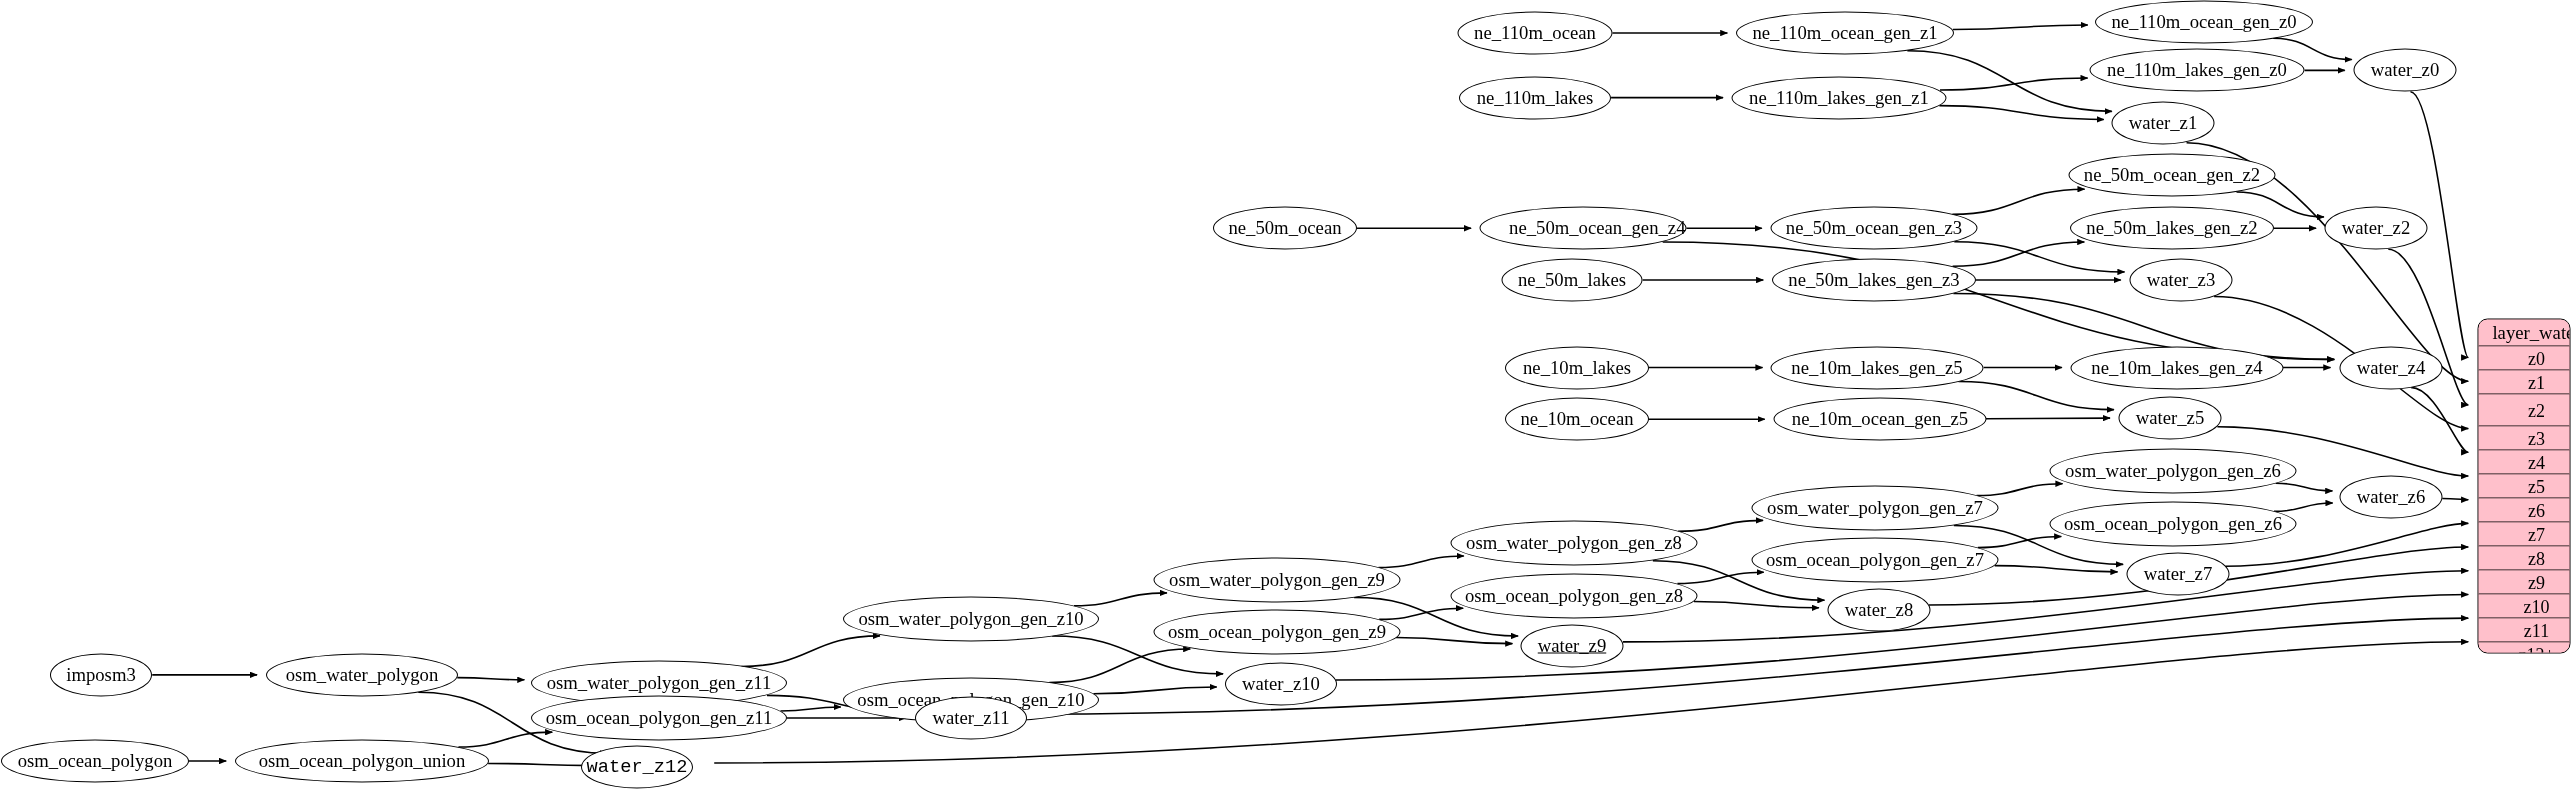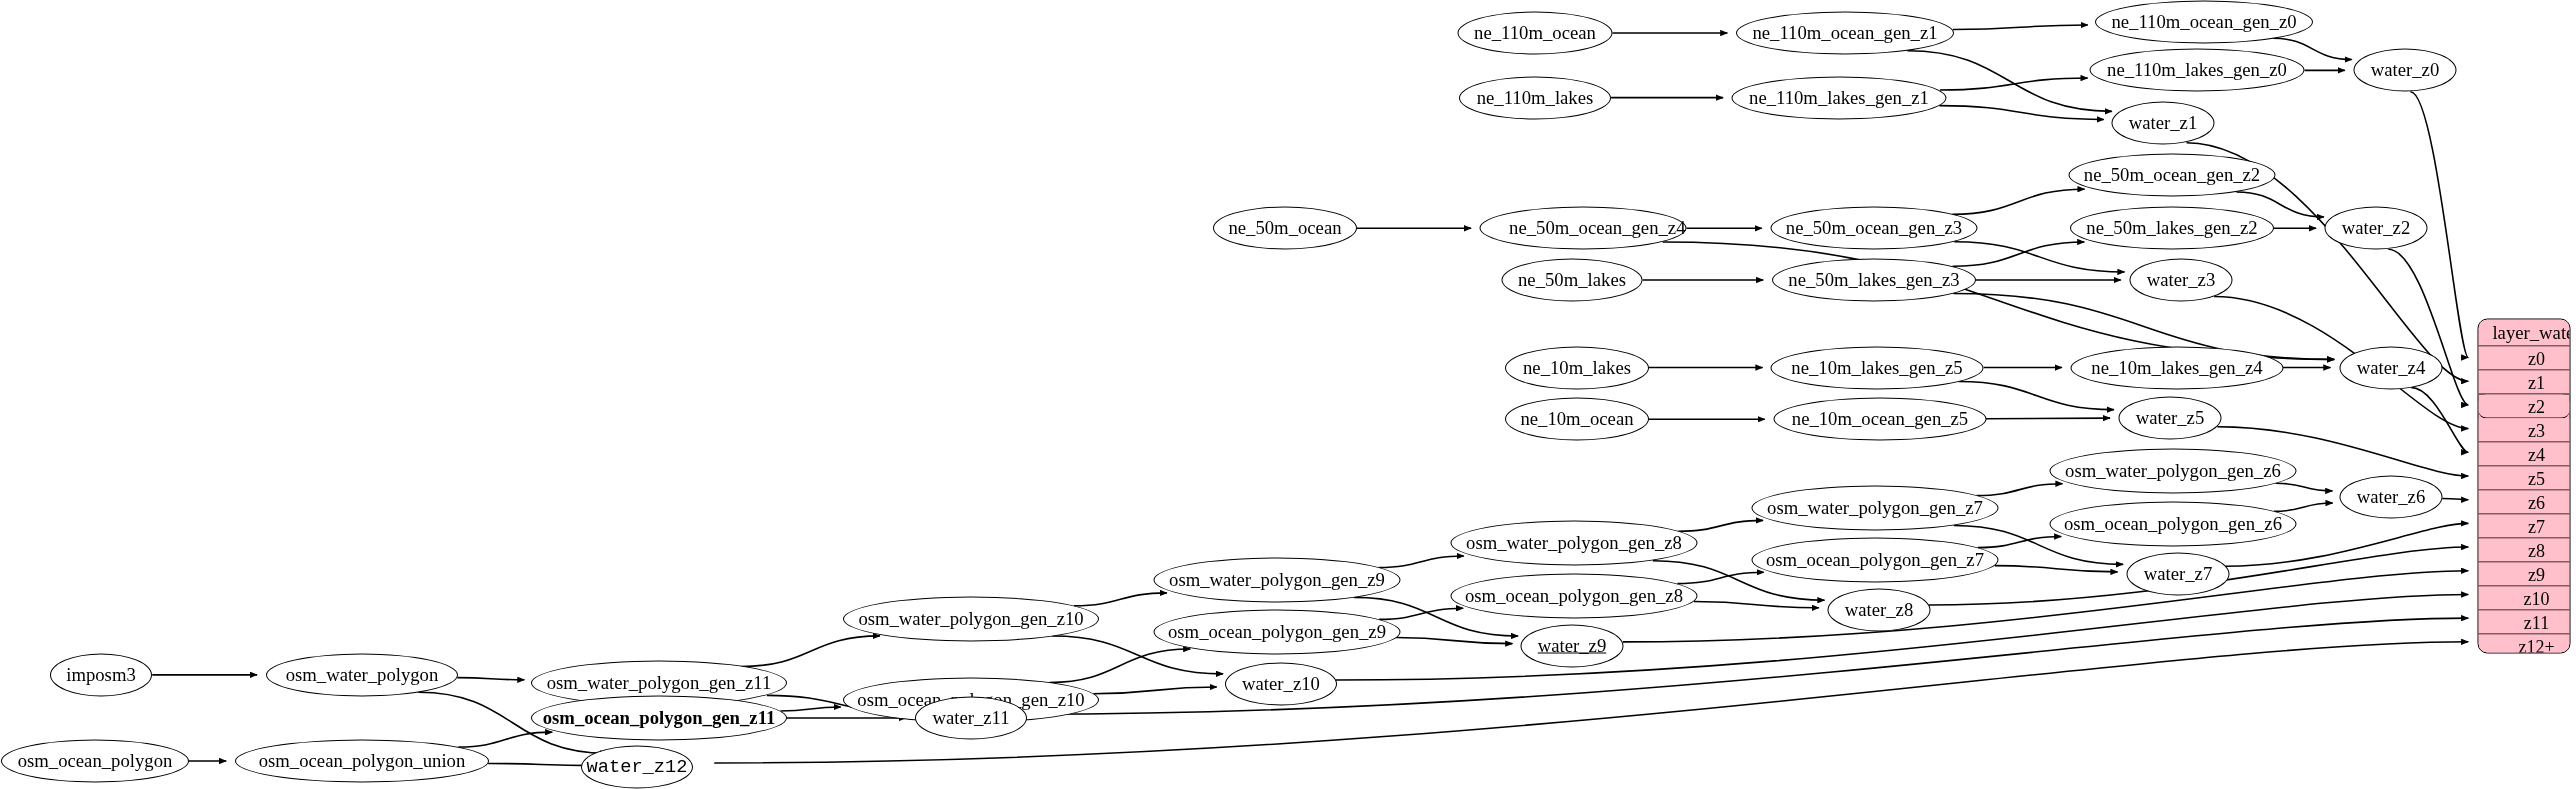--- a/index.html
+++ b/index.html
@@ -252,40 +252,40 @@
       </div>
       <div class="node" style="left: 659px; top: 683px; width: 256px; height: 45px;">
         <span>osm_water_polygon_gen_z11</span>
       </div>
       <div class="node" style="left: 971px; top: 700px; width: 256px; height: 45px;">
         <span>osm_ocean_polygon_gen_z10</span>
       </div>
       <div class="node" style="left: 1281px; top: 684px; width: 112px; height: 43px;">
         <span>water_z10</span>
       </div>
-      <div class="node" style="left: 659px; top: 718px; width: 256px; height: 45px; font-weight: bold;">
+      <div class="node" style="left: 659px; top: 718px; width: 256px; height: 45px;">
         <span>osm_ocean_polygon_gen_z11</span>
       </div>
       <div class="node" style="left: 971px; top: 718px; width: 112px; height: 43px;">
         <span>water_z11</span>
       </div>
       <div class="node" style="left: 95px; top: 761px; width: 188px; height: 43px;">
         <span>osm_ocean_polygon</span>
       </div>
       <div class="node" style="left: 362px; top: 761px; width: 254px; height: 43px;">
         <span>osm_ocean_polygon_union</span>
       </div>
       <div class="node" style="left: 637px; top: 767px; width: 112px; height: 43px; font-family: Liberation Mono, monospace;">
         <span>water_z12</span>
       </div>
       <div class="rec" style="left: 2524px; top: 486px; width: 93px; height: 335px;">
         <div class="rrow rhead" style="height: 27px;">layer_water</div>
         <div class="rrow" style="height: 24px;">z0</div>
         <div class="rrow" style="height: 24px;">z1</div>
-        <div class="rrow" style="height: 24px; border-radius: 8px;">z2</div>
+        <div class="rrow" style="height: 32px;">z2</div>
         <div class="rrow" style="height: 24px;">z3</div>
         <div class="rrow" style="height: 24px;">z4</div>
         <div class="rrow" style="height: 24px;">z5</div>
         <div class="rrow" style="height: 24px;">z6</div>
         <div class="rrow" style="height: 24px;">z7</div>
         <div class="rrow" style="height: 24px;">z8</div>
         <div class="rrow" style="height: 24px;">z9</div>
         <div class="rrow" style="height: 24px;">z10</div>
         <div class="rrow" style="height: 24px;">z11</div>
         <div class="rrow" style="height: 24px;">z12+</div>

